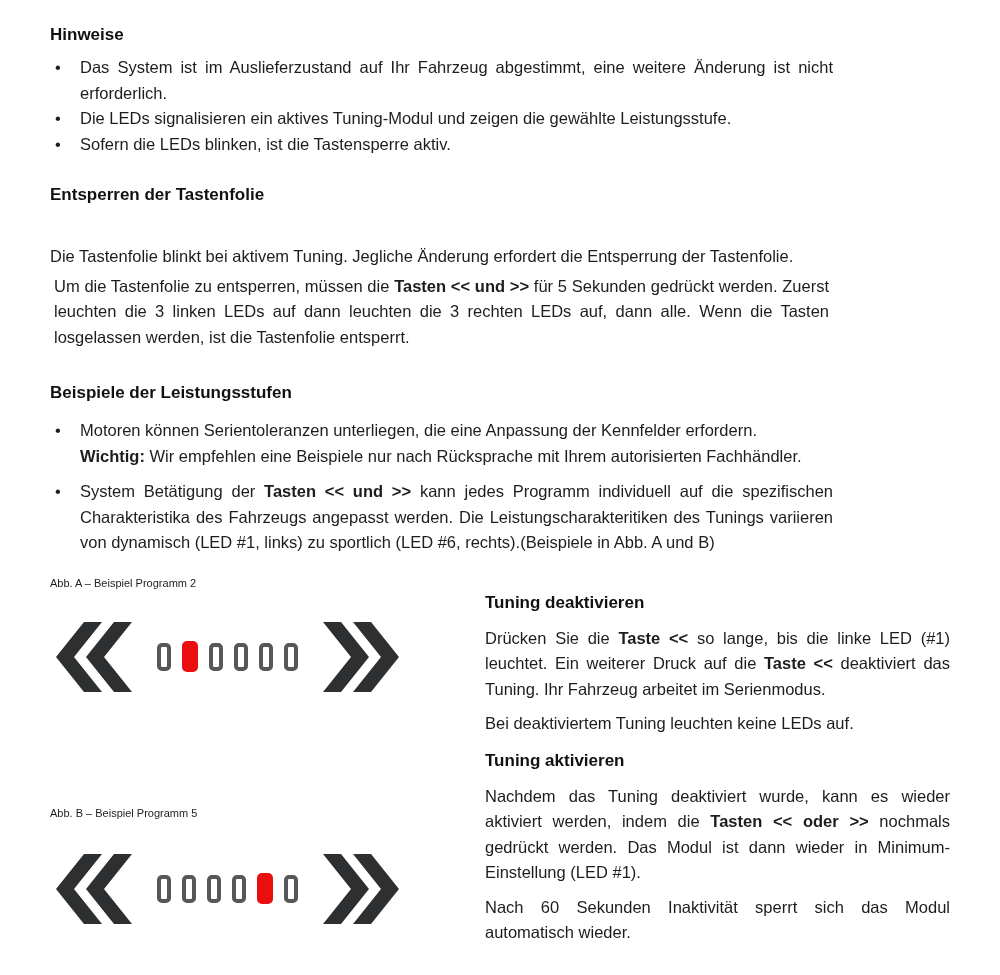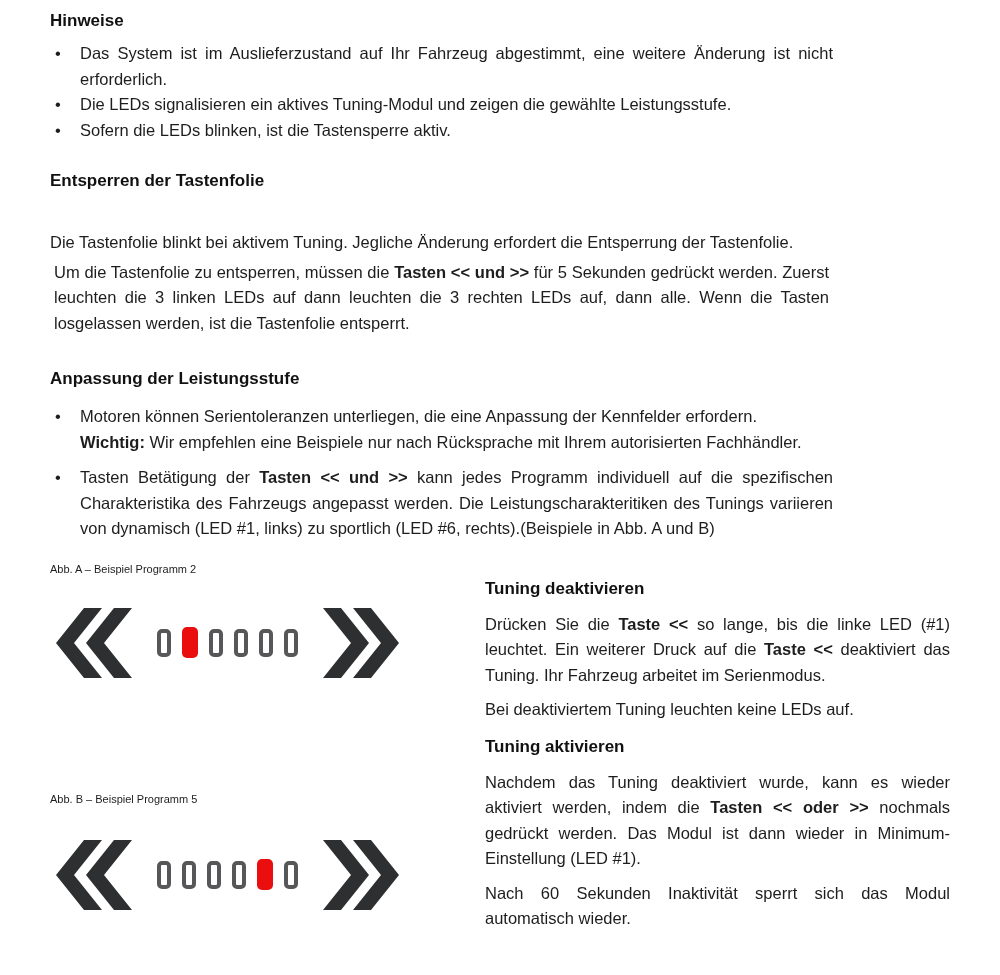--- a/index.html
+++ b/index.html
@@ -9,21 +9,21 @@
     height: 975px;
     background: #ffffff;
     font-family: "Liberation Sans", sans-serif;
     color: #1d1d1d;
     overflow: hidden;
   }
   .page {
     position: relative;
     width: 883px;
     height: 975px;
-    padding: 10px 50px 0 50px;
+    padding: 24px 50px 0 50px;
   }
   .body-text { font-size: 16.5px; line-height: 25.5px; }
   .section-heading {
     font-size: 17px;
     font-weight: bold;
     color: #111111;
     margin: 0;
     line-height: 22px;
   }
   .justify { text-align: justify; }
@@ -101,30 +101,30 @@
       <span class="li-text">Sofern die LEDs blinken, ist die Tastensperre aktiv.</span>
     </li>
   </ul>
 
   <h2 class="section-heading" id="entsperren-heading">Entsperren der Tastenfolie</h2>
 
   <p class="body-text" id="entsperren-p1">Die Tastenfolie blinkt bei aktivem Tuning. Jegliche Änderung erfordert die Entsperrung der Tastenfolie.</p>
 
   <p class="body-text justify" id="entsperren-p2"><span>Um die Tastenfolie zu entsperren, müssen die </span><b>Tasten &lt;&lt; und &gt;&gt;</b><span> für 5 Sekunden gedrückt werden. Zuerst leuchten die 3 linken LEDs auf dann leuchten die 3 rechten LEDs auf, dann alle. Wenn die Tasten losgelassen werden, ist die Tastenfolie entsperrt.</span></p>
 
-  <h2 class="section-heading" id="anpassung-heading">Anpassung der Leistungsstufe</h2>
+  <h2 class="section-heading" id="anpassung-heading">Beispiele der Leistungsstufen</h2>
 
   <ul class="bullets body-text" id="anpassung-list">
     <li>
       <span class="bullet-glyph">•</span>
       <span class="li-text"><span>Motoren können Serientoleranzen unterliegen, die eine Anpassung der Kennfelder erfordern.</span><br><b>Wichtig:</b><span> Wir empfehlen eine Beispiele nur nach Rücksprache mit Ihrem autorisierten Fachhändler.</span></span>
     </li>
     <li>
       <span class="bullet-glyph">•</span>
-      <span class="li-text justify"><span>Tasten Betätigung der </span><b>Tasten &lt;&lt; und &gt;&gt;</b><span> kann jedes Programm individuell auf die spezifischen Charakteristika des Fahrzeugs angepasst werden. Die Leistungscharakteritiken des Tunings variieren von dynamisch (LED #1, links) zu sportlich (LED #6, rechts).(Beispiele in Abb. A und B)</span></span>
+      <span class="li-text justify"><span>System Betätigung der </span><b>Tasten &lt;&lt; und &gt;&gt;</b><span> kann jedes Programm individuell auf die spezifischen Charakteristika des Fahrzeugs angepasst werden. Die Leistungscharakteritiken des Tunings variieren von dynamisch (LED #1, links) zu sportlich (LED #6, rechts).(Beispiele in Abb. A und B)</span></span>
     </li>
   </ul>
 
   <div class="two-col">
 
     <div class="fig-caption" id="fig-a-caption">Abb. A – Beispiel Programm 2</div>
 
     <div class="fig" id="fig-a">
       <span class="chev">
         <svg width="76" height="70" viewBox="0 0 76 70">

